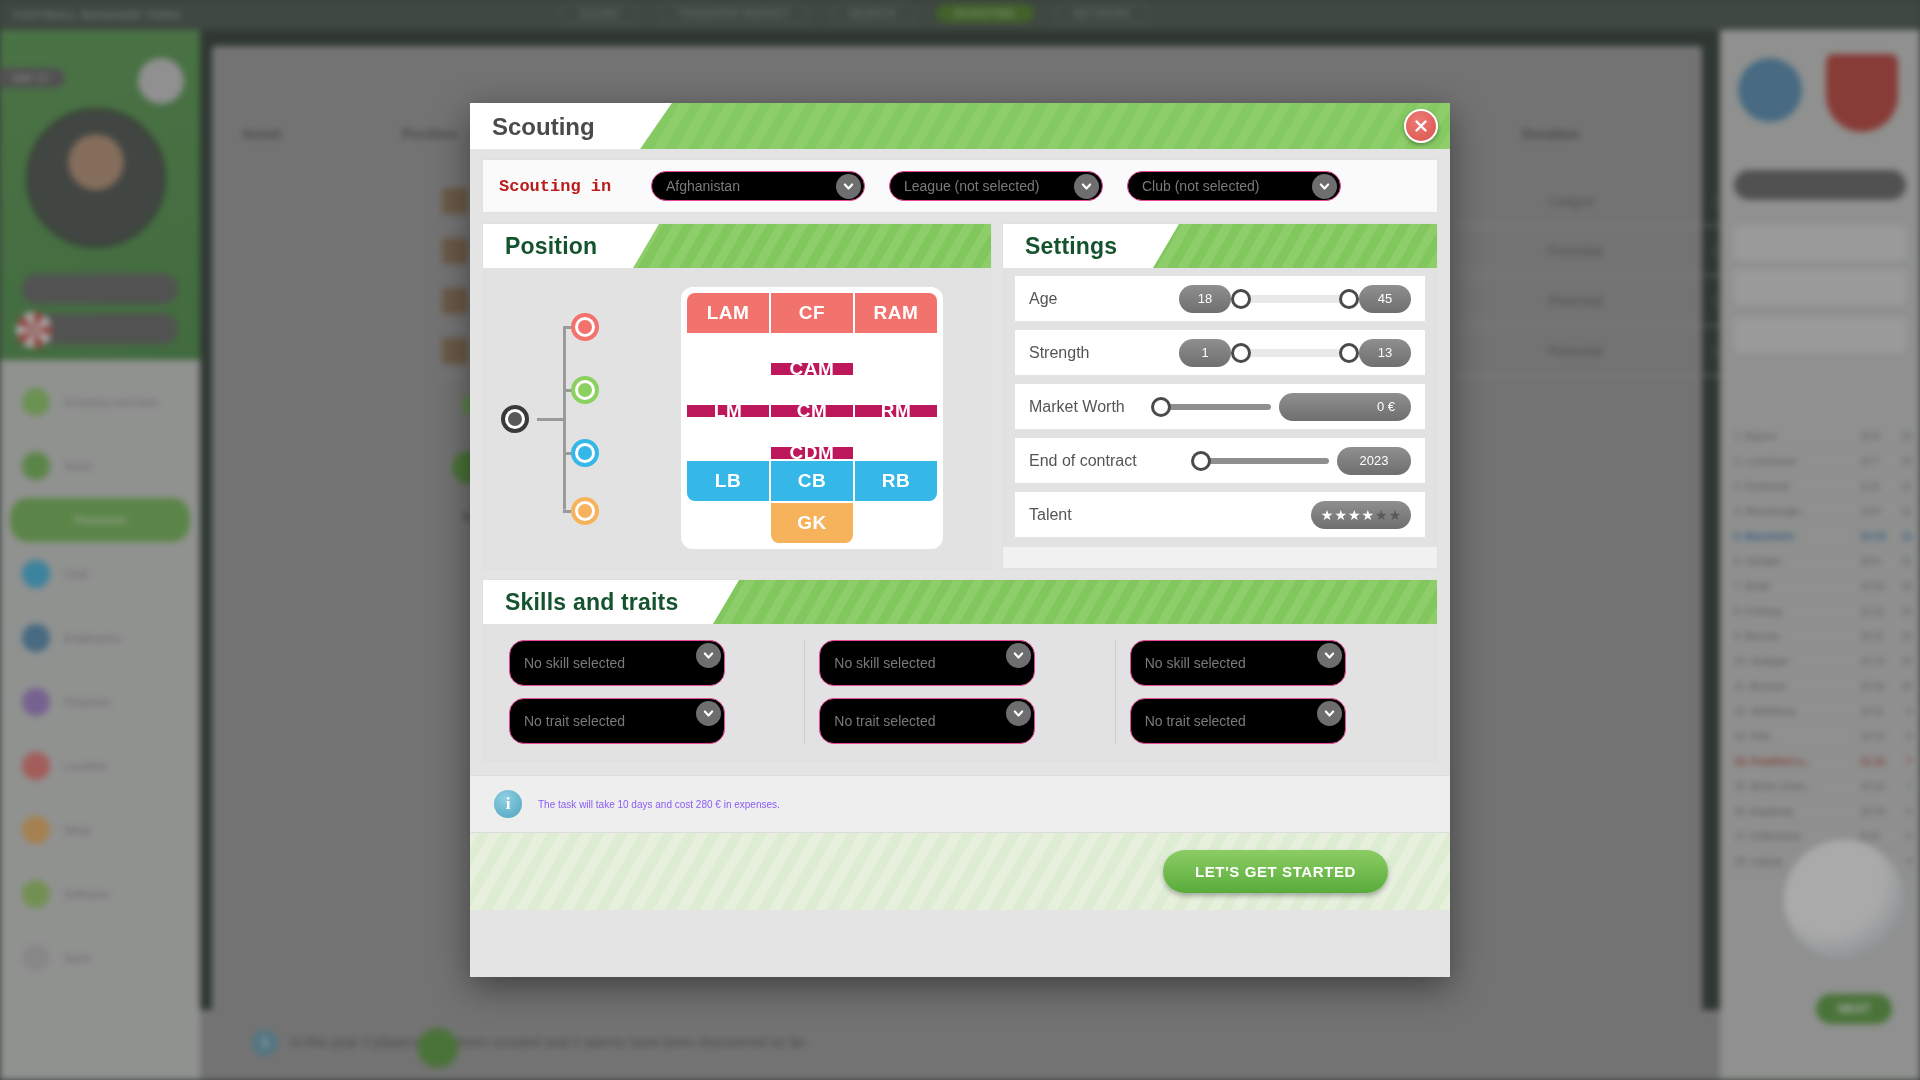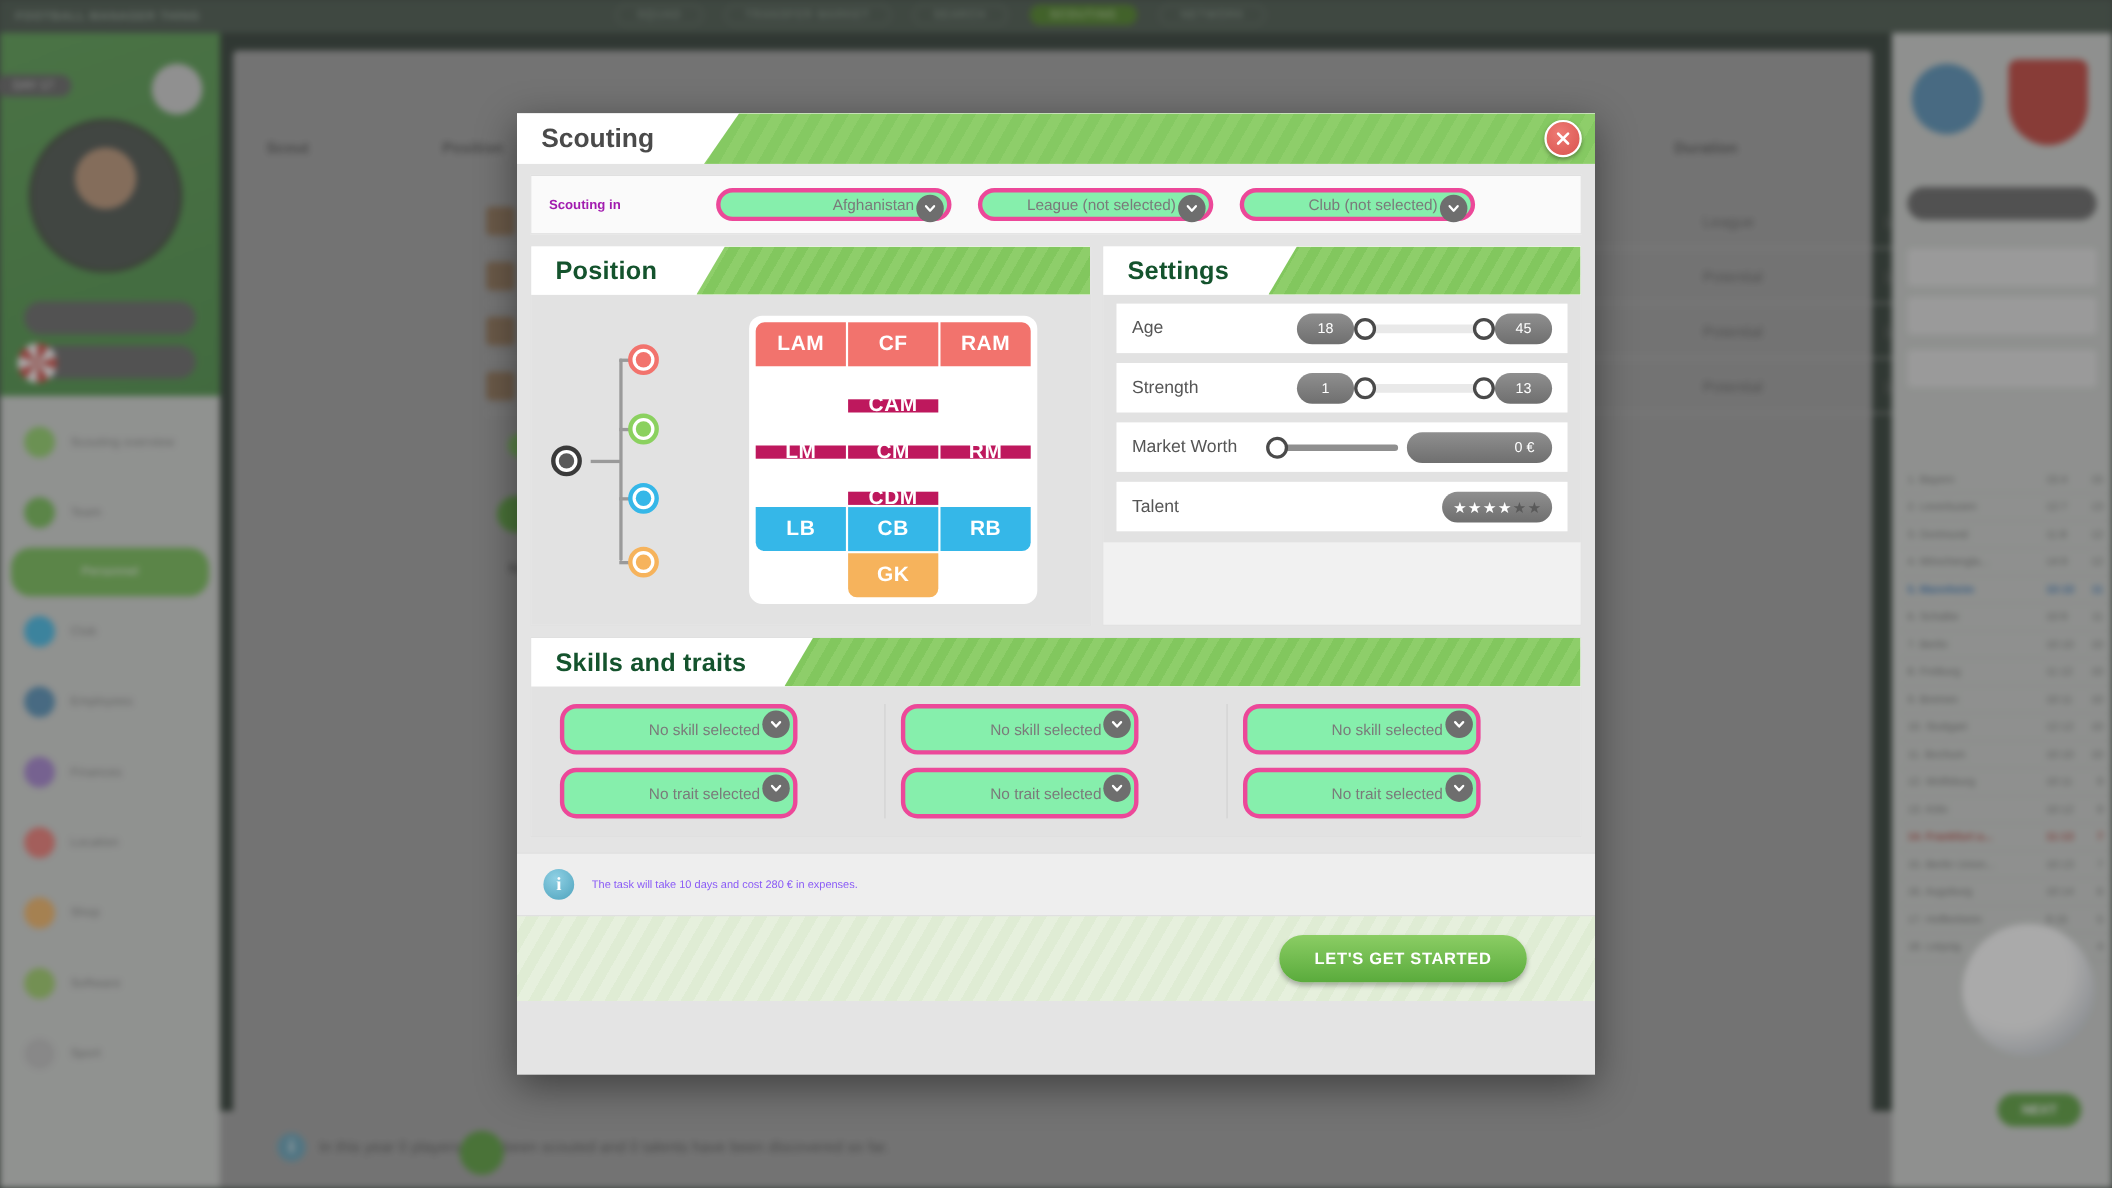--- a/index.html
+++ b/index.html
@@ -245,26 +245,26 @@
   #close-button svg { width: 16px; height: 16px; }
 
   
   #scouting-in-row {
     margin: 10px 12px 0 12px;
     height: 54px; background: #fafafa;
     display: flex; align-items: center; padding: 0 16px;
     border: 1px solid #e0e0e0;
   }
   #scouting-in-row .label {
-    font-size: 12px; font-weight: bold; color: #a21caf; width: 152px;
+    font-size: 17px; font-weight: bold; color: #b91c1c; width: 152px; font-family: Liberation Mono, monospace;
   }
   .dropdown {
-    position: relative; height: 30px; border: 4px solid #ec4899;
-    border-radius: 15px; background: #86efac;
-    display: flex; align-items: center; justify-content: flex-end;
+    position: relative; height: 30px; border: 1px solid #ec4899;
+    border-radius: 15px; background: #000000;
+    display: flex; align-items: center; justify-content: flex-start;
     cursor: pointer; margin-right: 24px;
   }
   .dropdown .dval {
     font-size: 14px; color: #7a7a7a; padding: 0 30px 0 14px; white-space: nowrap;
   }
   .dropdown .caret {
     position: absolute; right: 3px; top: 2px;
     width: 25px; height: 25px; border-radius: 50%;
     background: #6e6e6e;
     display: flex; align-items: center; justify-content: center;
@@ -793,20 +793,27 @@
         </div>
 
         <div class="setting-row">
           <span class="srlabel">Market Worth</span>
           <span class="range-solo">
             <span class="knob"></span>
           </span>
           <span class="pillval wide">0 €</span>
         </div>
 
+        <div class="setting-row">
+          <span class="srlabel">End of contract</span>
+          <span class="range-solo long">
+            <span class="knob"></span>
+          </span>
+          <span class="pillval mid">2023</span>
+        </div>
 
         <div class="setting-row">
           <span class="srlabel">Talent</span>
           <span class="stars" id="talent-stars">
               <span class="on">★</span>
               <span class="on">★</span>
               <span class="on">★</span>
               <span class="on">★</span>
               <span class="off">★</span>
               <span class="off">★</span>

